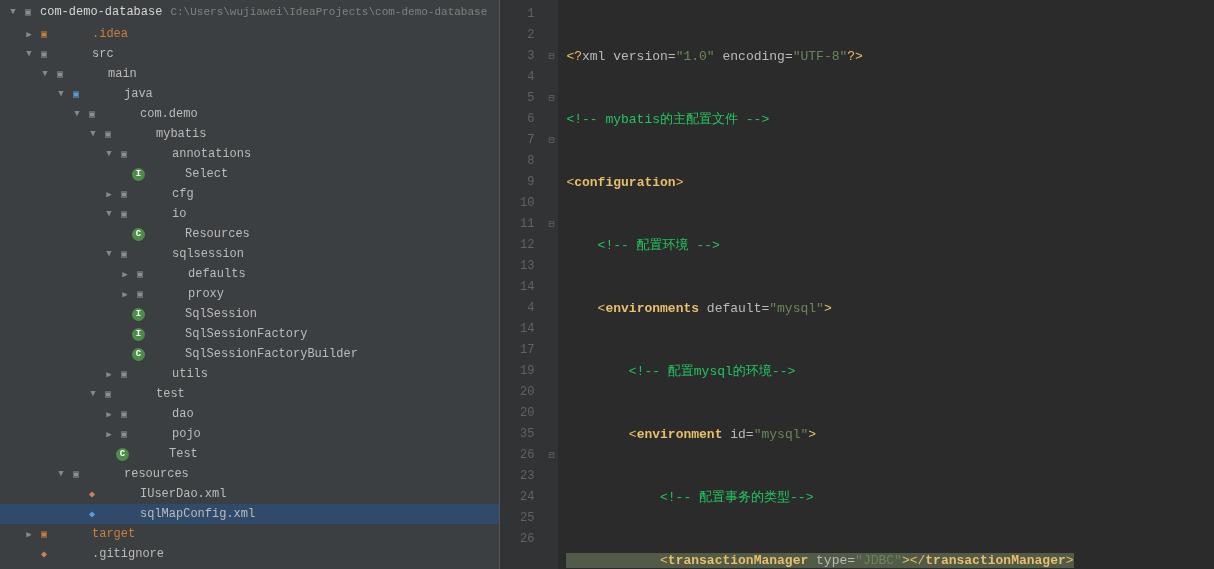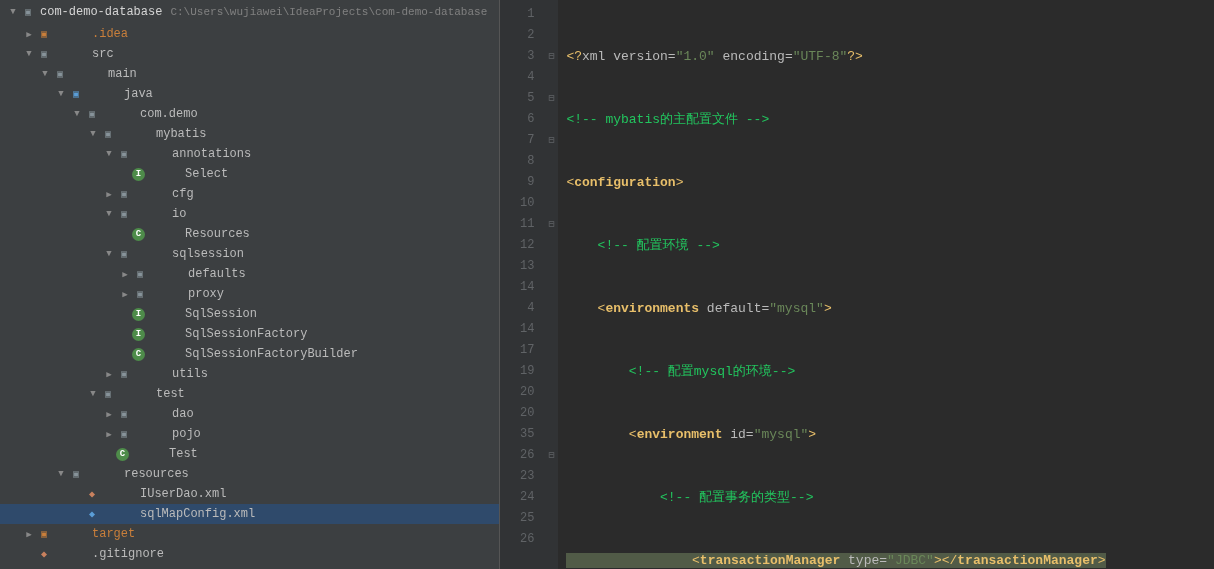--- a/index.html
+++ b/index.html
@@ -32,21 +32,21 @@
 .fold-col .fm { height: 21px; display: flex; align-items: center; justify-content: center; }
 .code { padding: 4px 8px; line-height: 21px; font-size: 13px; white-space: pre; }
 .code .line { height: 21px; }
 .tag { color: #e8bf6a; font-weight: bold; }
 .attr { color: #bababa; }
 .val { color: #6a8759; }
 .comment { color: #22c55e; }
 .pik { color: #bababa; }
 .piv { color: #6a8759; }
 .brkt { color: #e8bf6a; }
-.sel-bg { background: #515b47; padding-left: 32px; }
+.sel-bg { background: #515b47; }
 </style>
 </head>
 <body>
 
 <div class="sidebar">
   <div class="project-header">
     <span class="arrow down"></span>
     <span class="icon icon-folder">▣</span>
     <span class="proj-name">com-demo-database</span>
     <span class="proj-path">C:\Users\wujiawei\IdeaProjects\com-demo-database</span>

